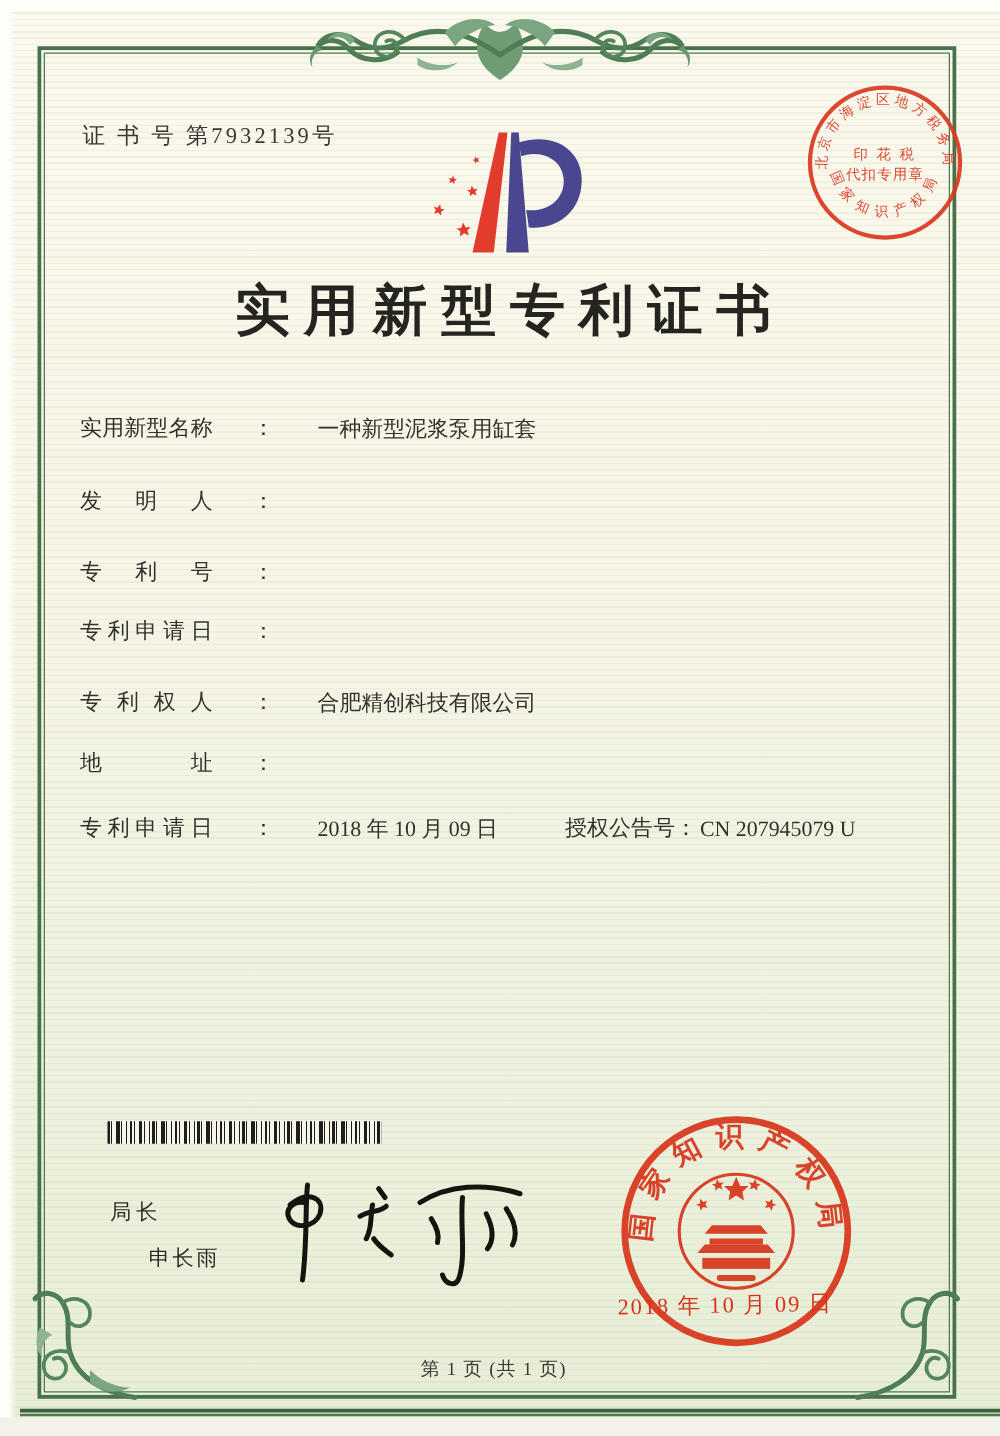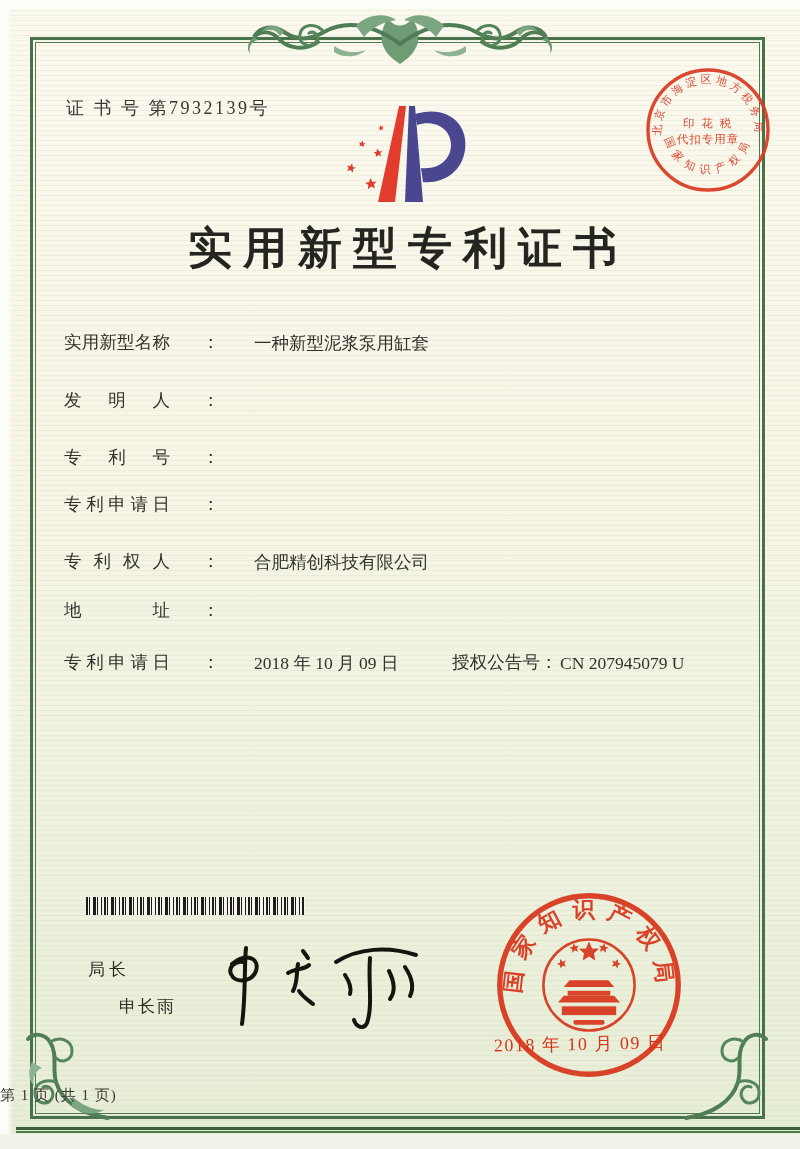--- a/index.html
+++ b/index.html
@@ -51,21 +51,21 @@
   .sig-title{position:absolute;left:88px;top:958px;font-size:17px;letter-spacing:4px;color:#2c2a26;}
   .sig-name{position:absolute;left:88px;top:995px;font-size:17px;letter-spacing:2px;color:#2c2a26;margin-left:31px;}
   .signature{position:absolute;left:218px;top:938px;width:220px;height:95px;}
 
   .seal{position:absolute;}
   .seal-top{left:642px;top:64px;width:132px;height:132px;opacity:.93;}
   .seal-main{left:492px;top:888px;width:194px;height:194px;opacity:.95;}
   .seal-date{position:absolute;left:494px;top:1032px;font-size:18px;letter-spacing:1.5px;
     color:#d93318;transform:rotate(-1deg);font-family:"Liberation Serif","DejaVu Serif",serif;}
 
-  .footer{position:absolute;left:0;top:1086px;width:790px;font-size:15px;color:#3a3833;letter-spacing:1px;}
+  .footer{position:absolute;left:0;top:1086px;width:790px;text-align:center;font-size:15px;color:#3a3833;letter-spacing:1px;}
 
   svg text{font-family:"Liberation Serif","DejaVu Serif",serif;}
 </style>
 </head>
 <body>
 
 <div class="page">
 
   <div class="scan-edge-top"></div>
   <div class="scan-edge-left"></div>

